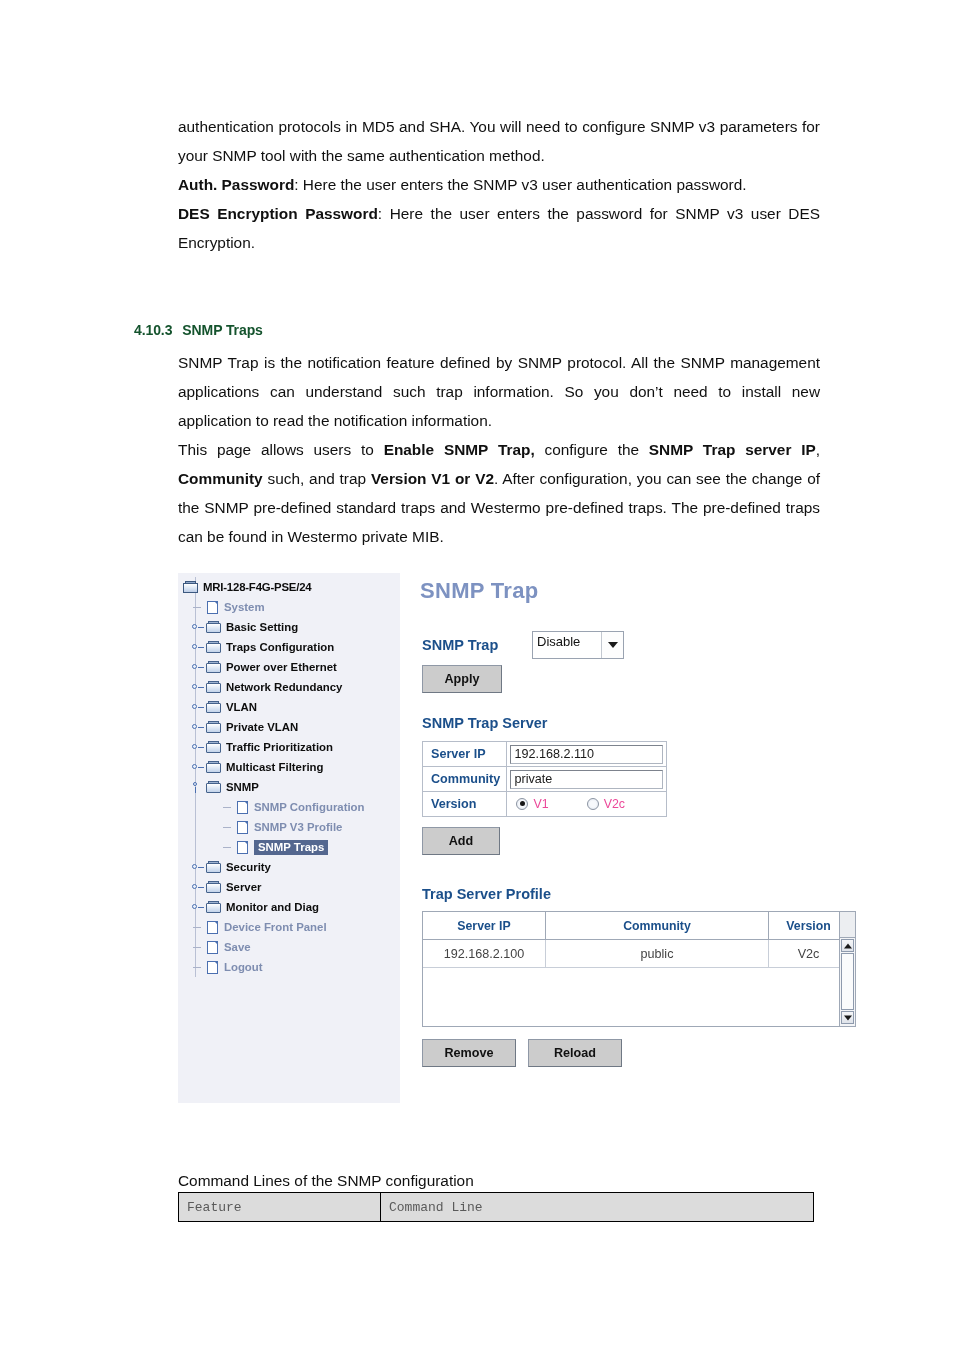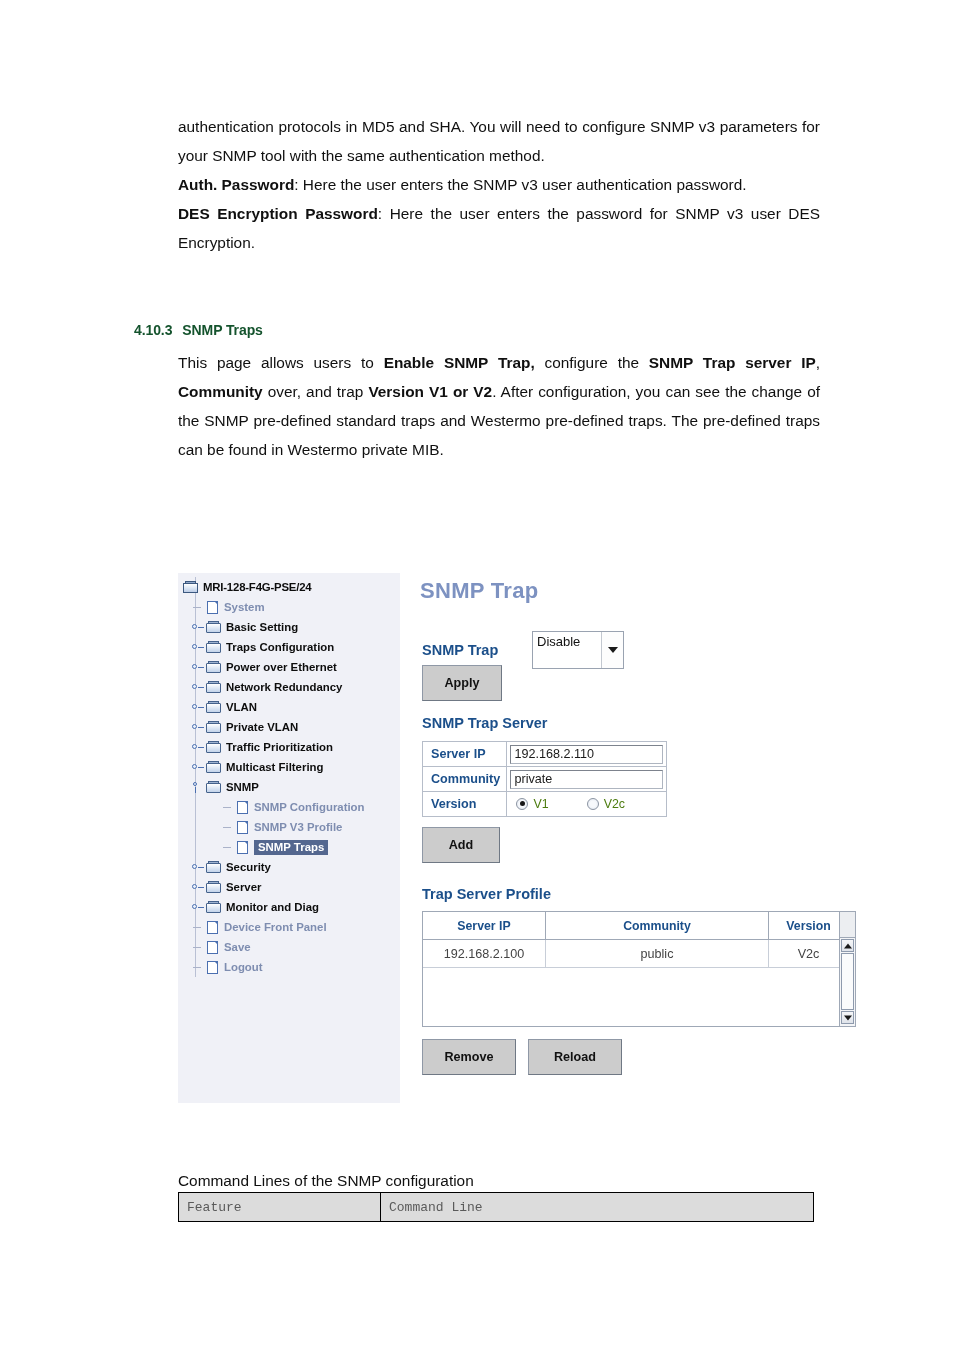--- a/index.html
+++ b/index.html
@@ -249,21 +249,21 @@
     position: absolute;
     left: 22px;
     top: 58px;
     display: flex;
     align-items: center;
   }
   .row-snmp-trap .lbl { width: 110px; }
   .sel-box {
     display: flex;
     align-items: stretch;
-    height: 38px;
+    height: 28px;
     border: 1px solid #9aa3b1;
     background: #fff;
     width: 92px;
     box-sizing: border-box;
   }
   .sel-box .val {
     flex: 1;
     font-size: 13px;
     color: #111;
     padding: 2px 0 0 4px;
@@ -287,21 +287,21 @@
   }
 
   .btn {
     background: #cccccc;
     border: 1px solid #8f98a6;
     border-right-color: #6f7884;
     border-bottom-color: #6f7884;
     font-size: 12.6px;
     font-weight: bold;
     color: #111;
-    height: 36px;
+    height: 28px;
     min-width: 78px;
     padding: 0 10px;
     font-family: "Liberation Sans", sans-serif;
     box-sizing: border-box;
     cursor: pointer;
   }
 
   .btn-apply { position: absolute; left: 22px; top: 92px; width: 80px; }
 
   .h-server { position: absolute; left: 22px; top: 142px; }
@@ -340,21 +340,21 @@
     color: #1a1a1a;
     padding: 0 3px;
     font-family: "Liberation Sans", sans-serif;
     background: #fff;
   }
   .radios {
     display: flex;
     align-items: center;
     padding-left: 6px;
     font-size: 12.4px;
-    color: #4d7c0f;
+    color: #ec4899;
   }
   .radios .r { display: flex; align-items: center; margin-right: 38px; }
   .rdot {
     width: 12px; height: 12px;
     border-radius: 50%;
     border: 1px solid #8c95a3;
     background: radial-gradient(#f7f9fc 40%, #dfe5ee 100%);
     margin-right: 5px;
     position: relative;
     box-sizing: border-box;
@@ -495,21 +495,24 @@
     <b>DES Encryption Password</b><span>: Here the user enters the password for SNMP v3 user DES Encryption.</span>
   </p>
 </div>
 
 <div class="section-head" style="top:322px;">
   <span class="num">4.10.3</span><span>SNMP Traps</span>
 </div>
 
 <div class="indent-block" style="top:348px;">
   <p class="para">
-    <span>This page allows users to </span><b>Enable SNMP Trap,</b><span> configure the </span><b>SNMP Trap server IP</b><span>, </span><b>Community</b><span> over, and trap </span><b>Version V1 or V2</b><span>. After configuration, you can see the change of the SNMP pre-defined standard traps and Westermo pre-defined traps. The pre-defined traps can be found in Westermo private MIB.</span>
+    <span>SNMP Trap is the notification feature defined by SNMP protocol. All the SNMP management applications can understand such trap information. So you don’t need to install new application to read the notification information.</span>
+  </p>
+  <p class="para">
+    <span>This page allows users to </span><b>Enable SNMP Trap,</b><span> configure the </span><b>SNMP Trap server IP</b><span>, </span><b>Community</b><span> such, and trap </span><b>Version V1 or V2</b><span>. After configuration, you can see the change of the SNMP pre-defined standard traps and Westermo pre-defined traps. The pre-defined traps can be found in Westermo private MIB.</span>
   </p>
 </div>
 
 <div class="ui-shot">
 
   <div class="ui-sidebar">
     <div class="tree">
       <div class="guide"></div>
       <div id="tree-rows">
           <div class="trow lvl0">

